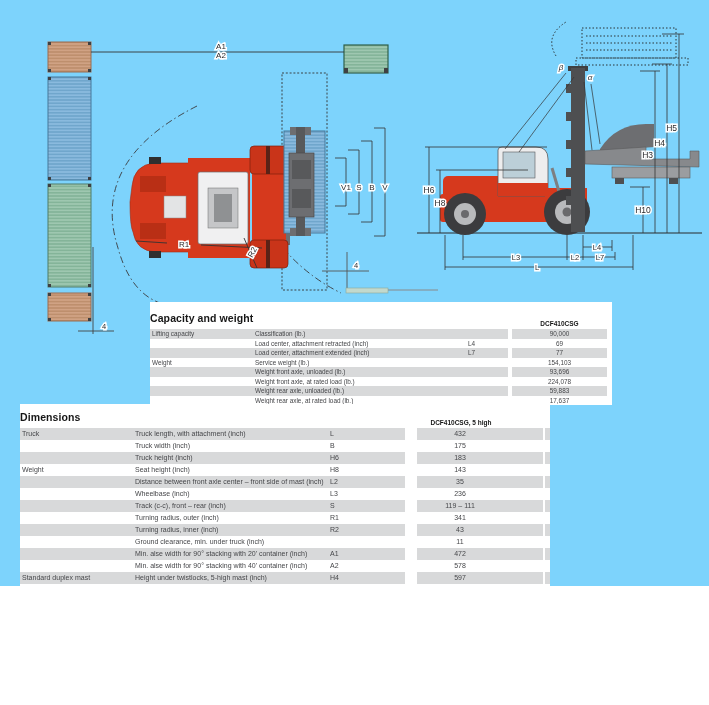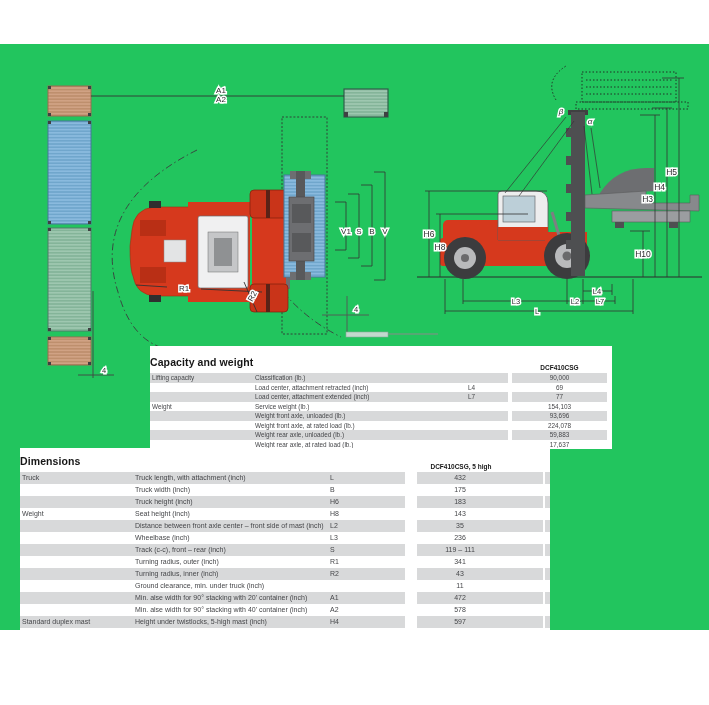--- a/index.html
+++ b/index.html
@@ -1,17 +1,17 @@
 <!DOCTYPE html>
 <html><head>
 <meta charset="utf-8">
 <style>
   html,body{margin:0;padding:0;background:#fff;}
-  .page{position:relative;width:709px;height:586px;background:#22c55e;overflow:hidden;
-        font-family:"Liberation Sans", sans-serif;color:#46474a;margin-top:44px;}
+  .page{position:relative;width:709px;height:586px;background:#7dd3fc;overflow:hidden;
+        font-family:"Liberation Sans", sans-serif;color:#46474a;}
   svg{position:absolute;left:0;top:0;}
   svg text{font-family:"Liberation Sans", sans-serif;fill:#2b2b2d;}
   .halo{stroke:#ffffff;stroke-width:3px;paint-order:stroke;}
 
   
   .spec-table{position:absolute;background:#fff;}
   .thead{position:relative;}
   .tbl-title{position:absolute;left:0;bottom:5px;font-size:10.5px;font-weight:bold;color:#161616;letter-spacing:.1px;}
   .tbl-model{position:absolute;bottom:2px;text-align:center;font-weight:bold;font-size:6.5px;color:#161616;}
   .trow{display:flex;}

